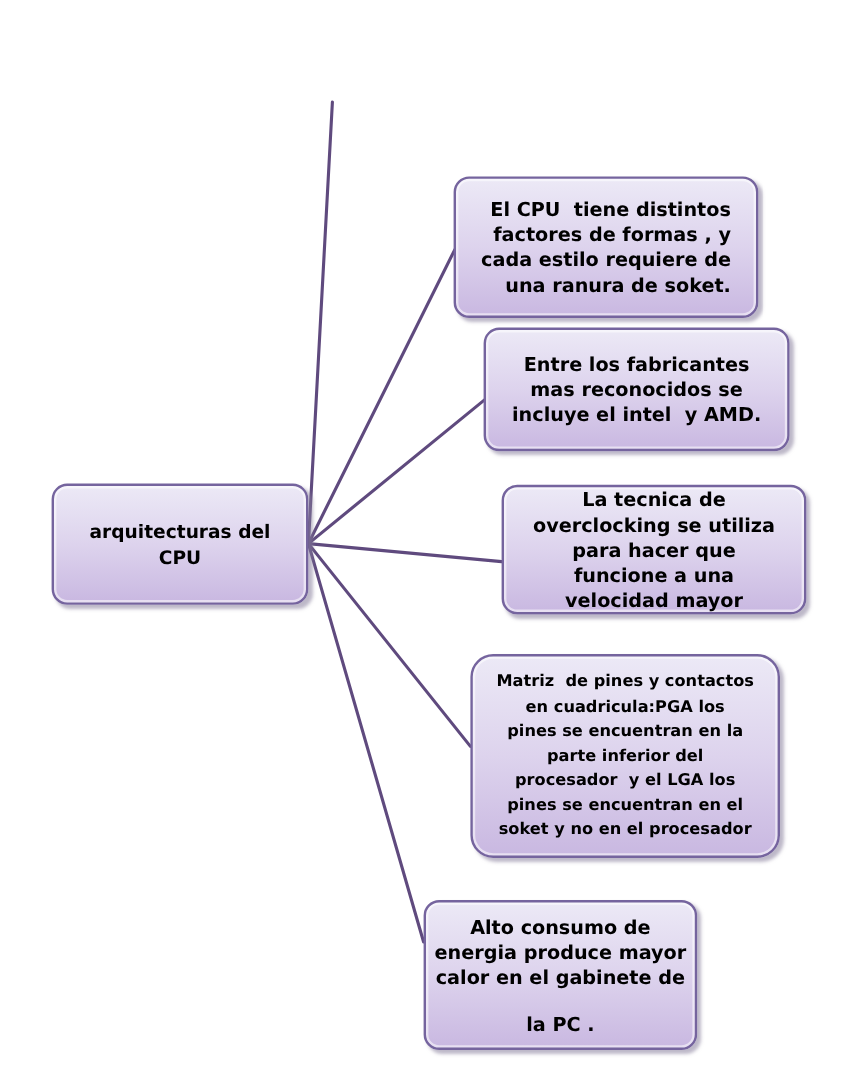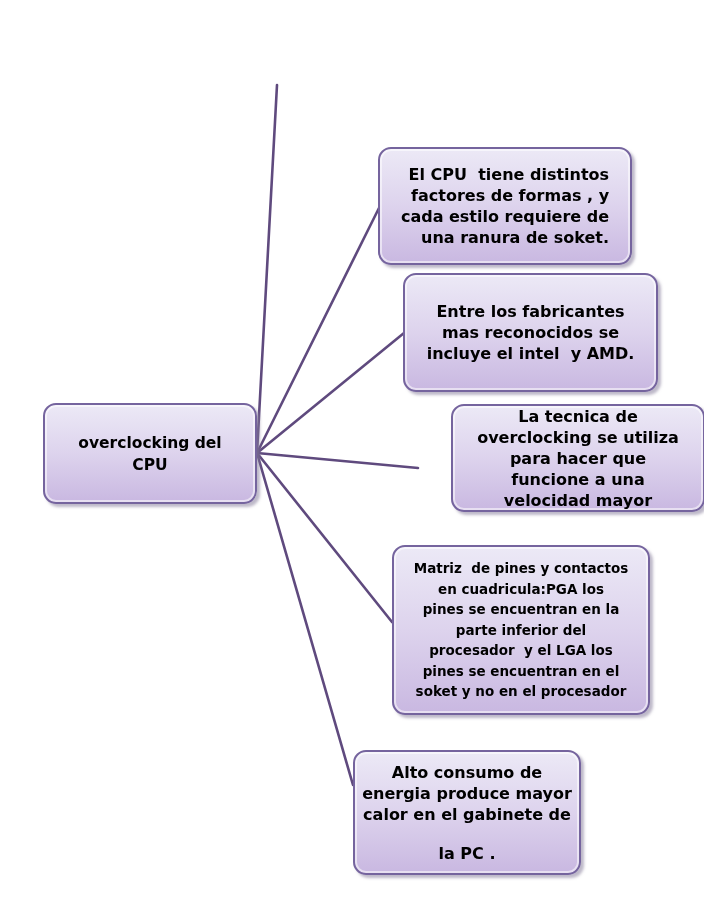--- a/index.html
+++ b/index.html
@@ -52,42 +52,42 @@
   .node .txt2 {
     white-space: pre-wrap;
     font-size: 16px;
     line-height: 21px;
     margin-top: 18px;
   }
   .center { left: 43px;  top: 403px; width: 214px; height: 101px; }
   .center .txt { font-size: 15.5px; line-height: 22px; }
   .n1 { left: 278px; top: 14px;  width: 249px; height: 121px; }
   .n2 { left: 378px; top: 147px; width: 254px; height: 118px; text-align: right; }
-  .n3 { left: 403px; top: 273px; width: 255px; height: 119px; }
-  .n4 { left: 418px; top: 404px; width: 254px; height: 108px; margin-left: 33px; }
-  .n5 { left: 392px; top: 545px; width: 258px; height: 170px; }
+  .n3 { left: 403px; top: 273px; width: 255px; height: 103px; }
+  .n4 { left: 418px; top: 404px; width: 254px; height: 108px; }
+  .n5 { left: 392px; top: 545px; width: 258px; height: 170px; border-radius: 19px; }
   .n5 .txt { font-size: 13.5px; line-height: 20.5px; }
   .n6 { left: 353px; top: 750px; width: 228px; height: 125px; }
 </style>
 </head>
 <body>
 
 <div class="canvas">
 
   <svg class="connectors" viewBox="0 0 704 909" xmlns="http://www.w3.org/2000/svg">
     <line x1="257" y1="453" x2="277" y2="85"></line>
     <line x1="257" y1="453" x2="379" y2="208"></line>
     <line x1="257" y1="453" x2="404" y2="333"></line>
     <line x1="257" y1="453" x2="418" y2="468"></line>
     <line x1="257" y1="453" x2="392" y2="622"></line>
     <line x1="257" y1="453" x2="353" y2="785"></line>
   </svg>
 
   <div class="node center">
-    <span class="txt">overclocking del
+    <span class="txt">arquitecturas del
 CPU</span>
   </div>
 
 
   <div class="node n2">
     <span class="txt">El CPU  tiene distintos
 factores de formas , y
 cada estilo requiere de
 una ranura de soket.</span>
   </div>

